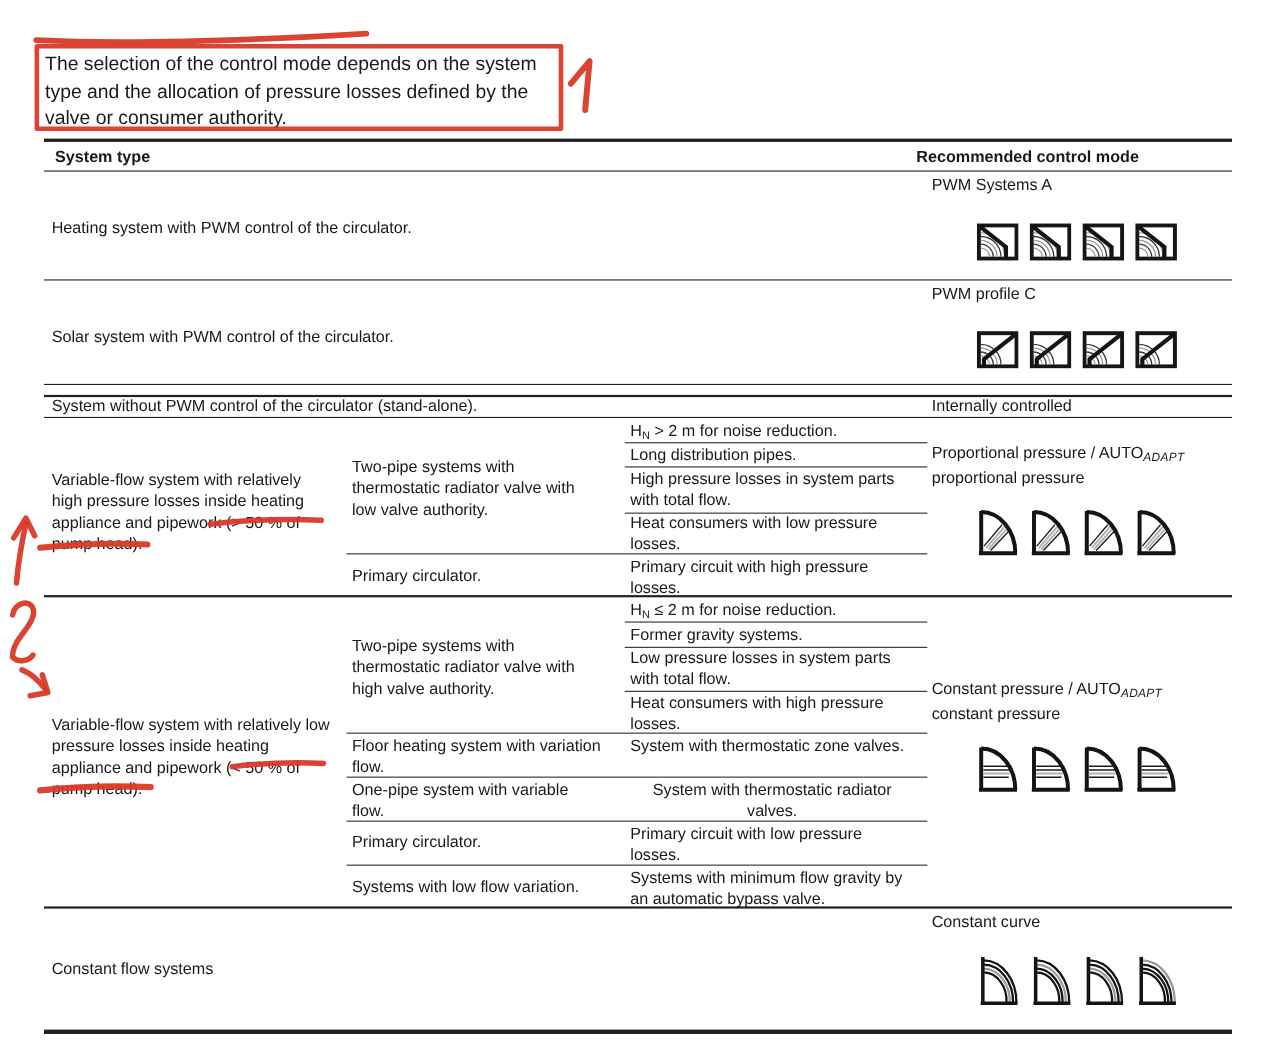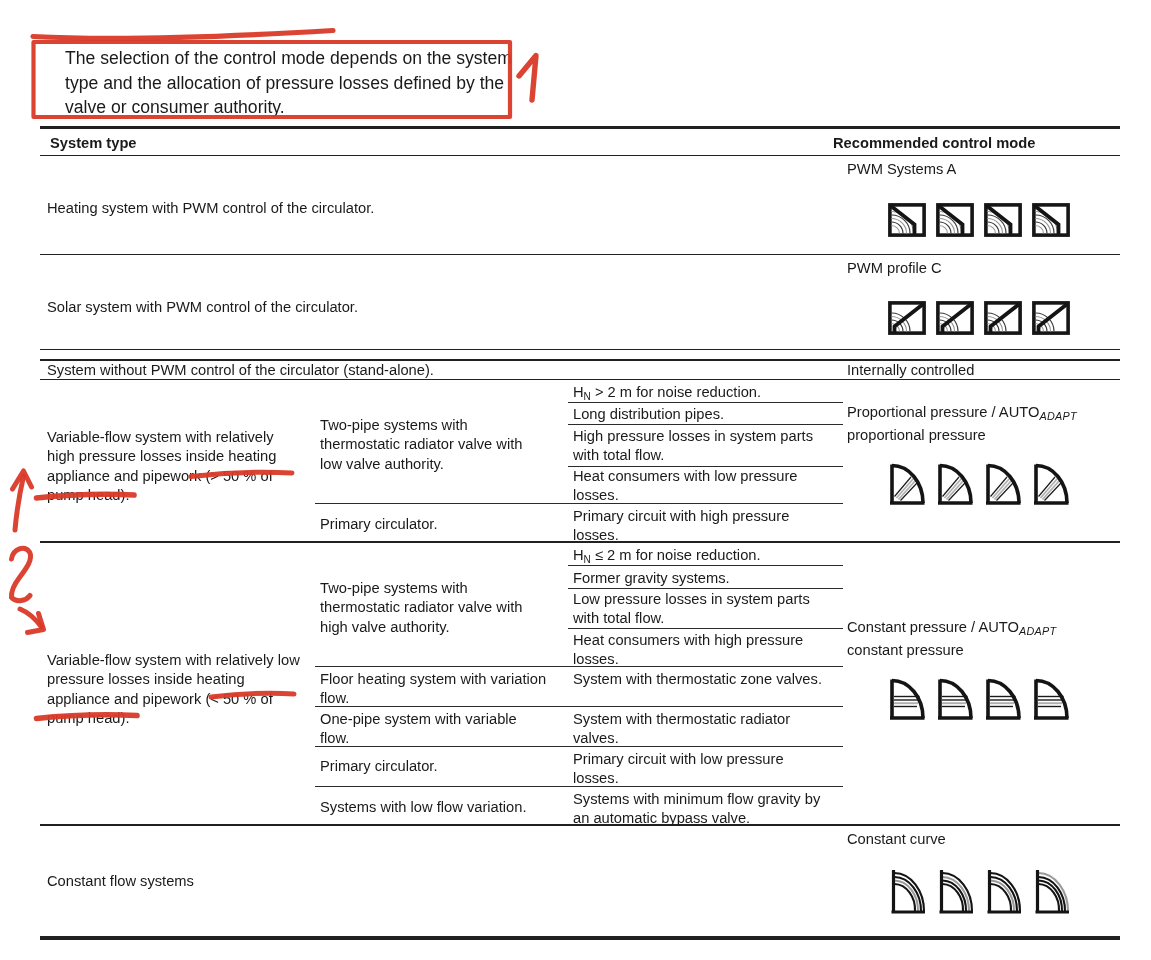--- a/index.html
+++ b/index.html
@@ -9,21 +9,21 @@
     overflow:hidden;
   }
   .t{position:absolute;font-size:14.7px;line-height:19.3px;}
   .b{font-weight:bold;}
   .nw{white-space:nowrap;}
   .rule{position:absolute;background:#212121;}
   .subrule{position:absolute;background:#2b2b2b;}
   .sn{font-size:10px;vertical-align:-3px;}
   .sadapt{font-size:10.8px;font-style:italic;vertical-align:-3px;letter-spacing:.3px;}
   #title{position:absolute;left:47px;top:7px;font-size:21.5px;font-weight:bold;}
-  #intro{position:absolute;left:41px;top:46px;width:470px;font-size:17.6px;line-height:24.5px;margin-left:24px;}
+  #intro{position:absolute;left:41px;top:46px;width:470px;font-size:17.6px;line-height:24.5px;}
   .iconrow{position:absolute;display:flex;gap:10px;}
   .picon{display:block;}
   #anno{position:absolute;left:0;top:0;pointer-events:none;}
   #anno path{fill:none;stroke:#d93a28;stroke-linecap:round;stroke-linejoin:round;opacity:.95;}
   #defs{position:absolute;width:0;height:0;overflow:hidden;}
 </style>
 </head>
 <body>
 
 <div id="page">
@@ -172,21 +172,21 @@
   <div class="t" style="left:320px;top:579px;width:228px;">Two-pipe systems with thermostatic radiator valve with high valve authority.</div>
   <div class="t" style="left:320px;top:670px;width:228px;">Floor heating system with variation flow.</div>
   <div class="t" style="left:320px;top:710px;width:228px;">One-pipe system with variable flow.</div>
   <div class="t" style="left:320px;top:757px;width:228px;">Primary circulator.</div>
   <div class="t" style="left:320px;top:798px;width:240px;">Systems with low flow variation.</div>
   <div class="t" style="left:573px;top:546px;width:258px;"><span>H</span><sub class="sn">N</sub><span> ≤ 2 m for noise reduction.</span></div>
   <div class="t" style="left:573px;top:569px;width:258px;">Former gravity systems.</div>
   <div class="t" style="left:573px;top:590px;width:258px;">Low pressure losses in system parts with total flow.</div>
   <div class="t" style="left:573px;top:631px;width:258px;">Heat consumers with high pressure losses.</div>
   <div class="t" style="left:573px;top:670px;width:258px;">System with thermostatic zone valves.</div>
-  <div class="t" style="left:573px;top:710px;width:258px;">System with thermostatic radiator valves.</div>
+  <div class="t" style="left:573px;top:710px;width:258px;text-align:center;">System with thermostatic radiator valves.</div>
   <div class="t" style="left:573px;top:750px;width:258px;">Primary circuit with low pressure losses.</div>
   <div class="t" style="left:573px;top:790px;width:258px;">Systems with minimum flow gravity by an automatic bypass valve.</div>
   <div class="t" style="left:847px;top:618px;width:300px;">
     <span class="nw"><span>Constant pressure / AUTO</span><sub class="sadapt">ADAPT</sub></span>
     <div>constant pressure</div>
   </div>
   <div class="iconrow" style="left:888px;top:677px;">
     <svg class="picon" width="38" height="44">
         <use href="#sym-const" xlink:href="#sym-const"></use>
       </svg>

